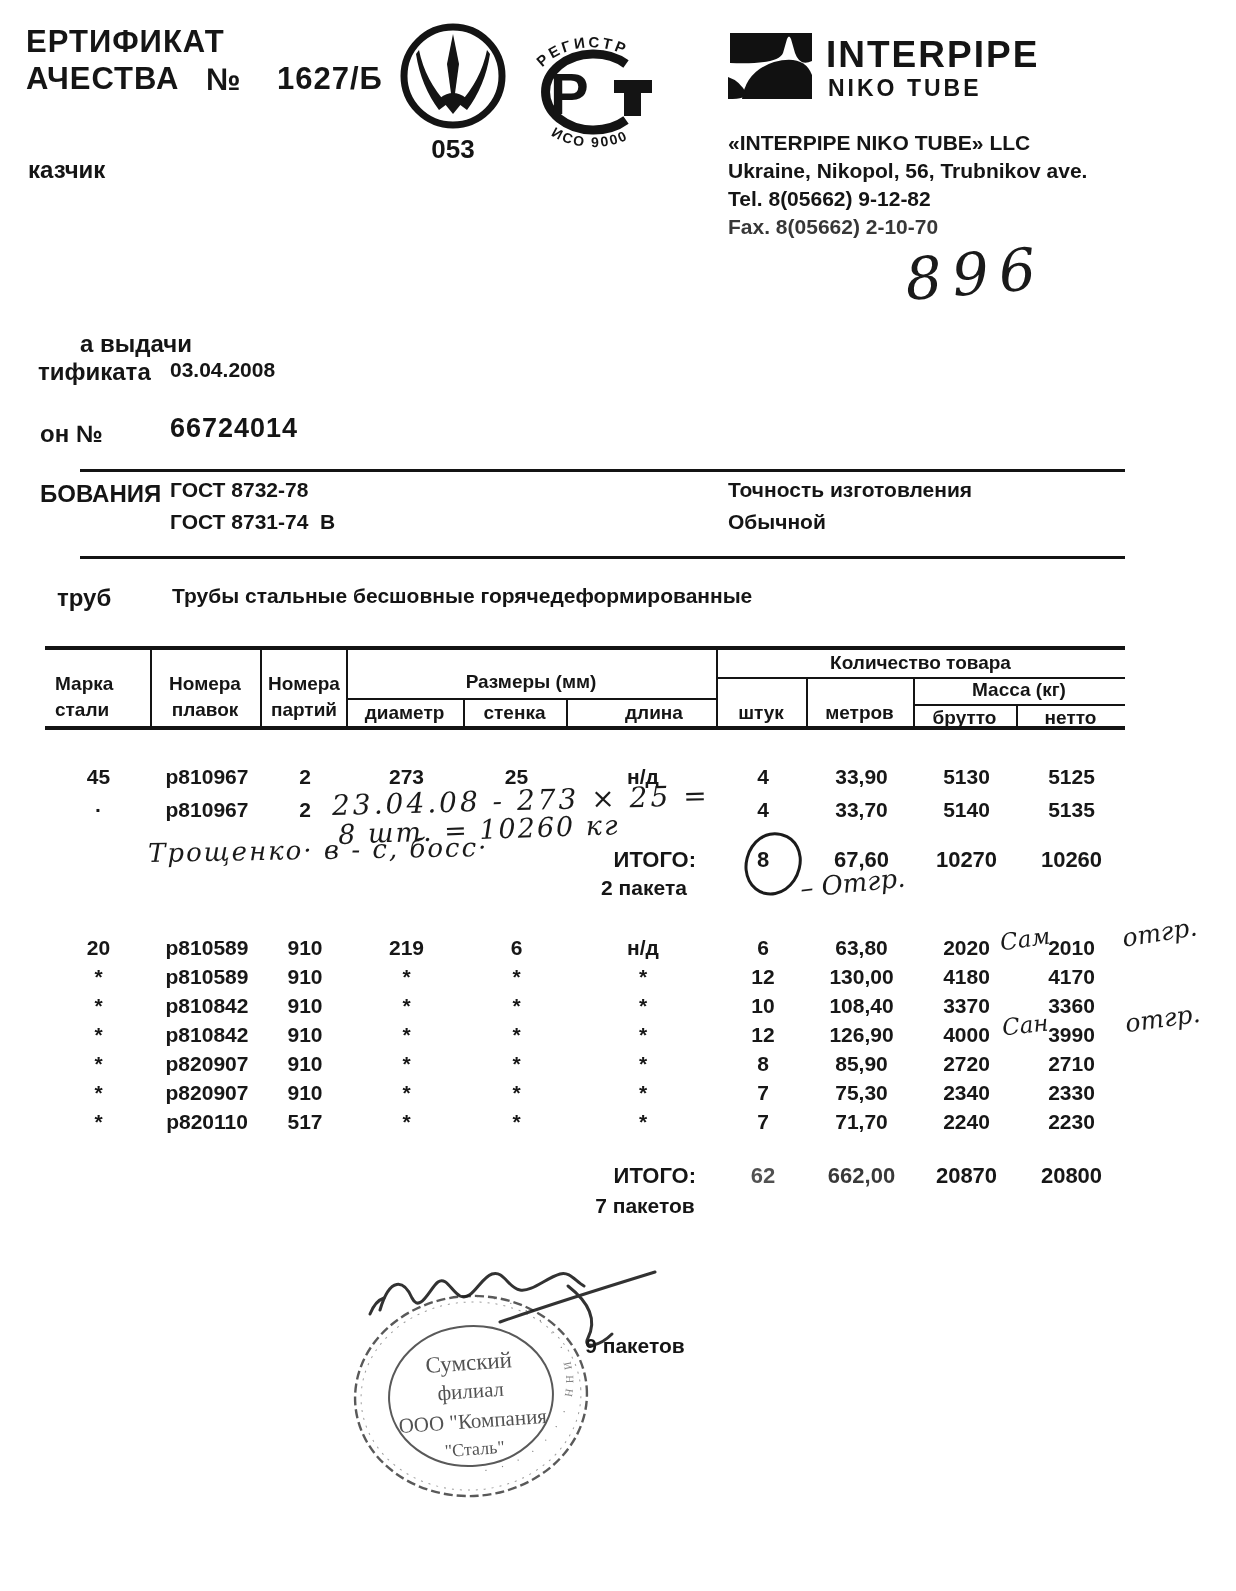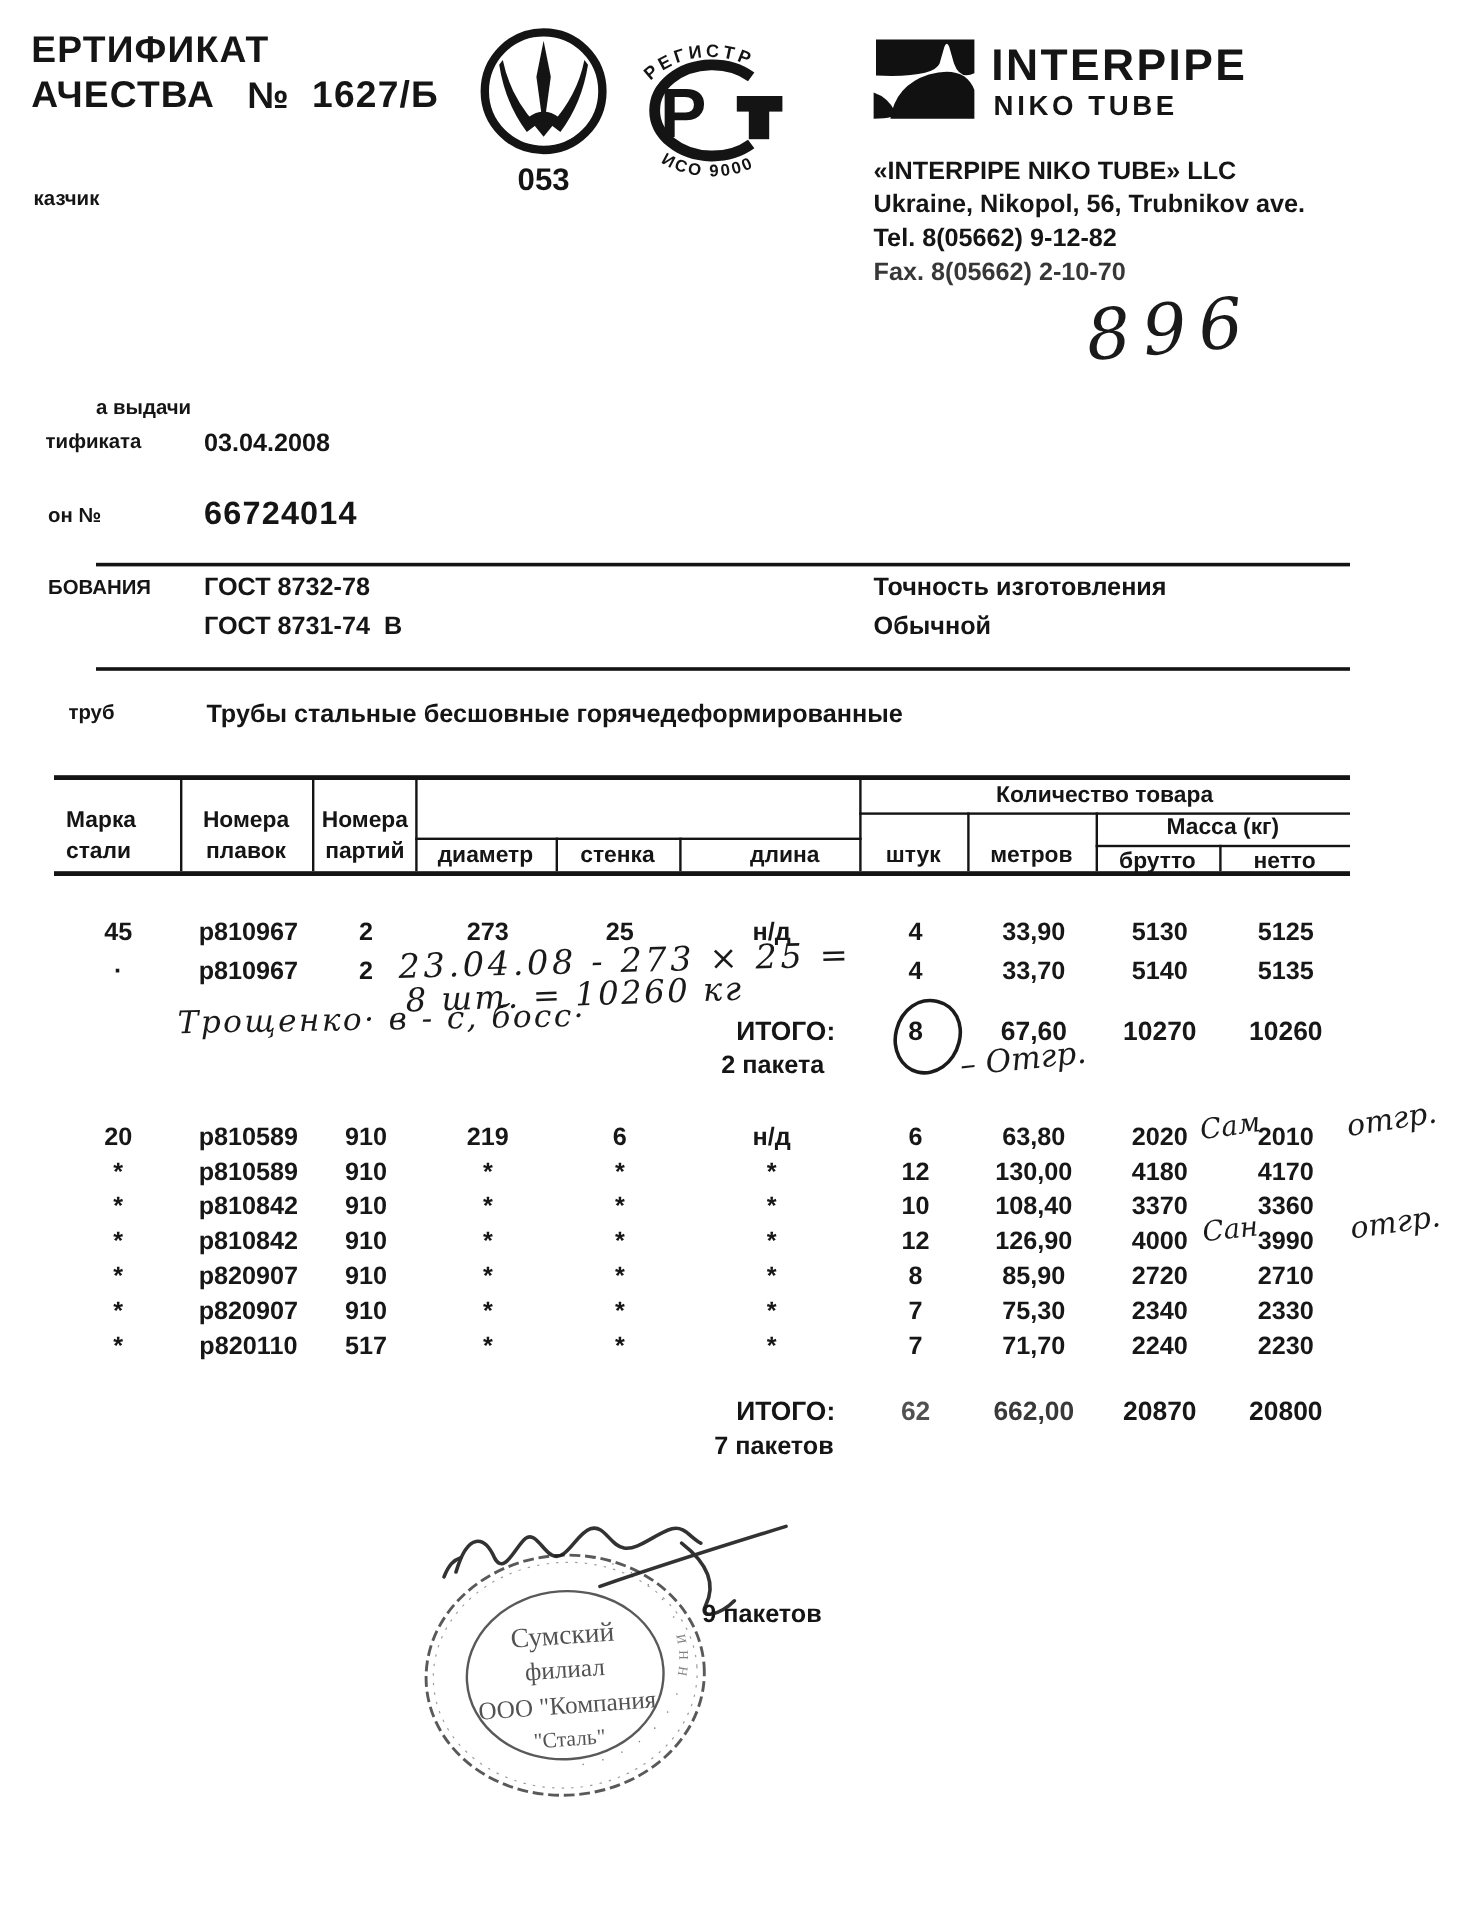--- a/index.html
+++ b/index.html
@@ -1,20 +1,20 @@
 <!DOCTYPE html>
 <html><head>
 <meta charset="utf-8">
 <style>
   html,body{margin:0;padding:0;background:#e8e8e8;}
   .page{position:relative;width:1236px;height:1591px;background:#ffffff;overflow:hidden;
         font-family:"Liberation Sans",sans-serif;color:#151515;margin:0 auto;}
   .abs{position:absolute;}
   .title{font-size:31px;font-weight:700;letter-spacing:1px;}
-  .lbl{font-size:17px;font-weight:700;}
+  .lbl{font-size:24px;font-weight:700;}
   .val{font-size:21px;font-weight:700;}
   .big{font-size:27px;font-weight:700;letter-spacing:1px;}
   .hr{height:3px;background:#141414;}
   
   .thead{left:45px;top:646px;width:1080px;height:84px;border-top:4px solid #141414;
          border-bottom:4px solid #141414;box-sizing:border-box;}
   .v{position:absolute;width:2px;background:#141414;}
   .h{position:absolute;height:2px;background:#141414;}
   .hc{position:absolute;font-size:19px;font-weight:700;text-align:center;line-height:24px;}
   
@@ -41,21 +41,21 @@
   .stamp text{font-family:"Liberation Serif",serif;}
 </style>
 </head>
 <body>
 
 <div class="page">
 
   <div class="abs title" style="left:26px;top:24px;">ЕРТИФИКАТ</div>
   <div class="abs title" style="left:26px;top:61px;">АЧЕСТВА</div>
   <div class="abs title" style="left:206px;top:62px;">№</div>
-  <div class="abs title" style="left:260px;top:61px;">1627/Б</div>
+  <div class="abs title" style="left:277px;top:61px;">1627/Б</div>
   <div class="abs lbl" style="left:28px;top:156px;">казчик</div>
 
   <svg style="left:392px;top:18px;" width="122" height="145" viewBox="0 0 122 145">
     <circle cx="61" cy="58" r="49" fill="none" stroke="#141414" stroke-width="7"></circle>
     <path d="M61,16 L67,46 L61,90 L55,46 Z" fill="#141414"></path>
     <path d="M27,32 Q33,62 55,86 L47,92 Q29,68 24,36 Z" fill="#141414"></path>
     <path d="M95,32 Q89,62 67,86 L75,92 Q93,68 98,36 Z" fill="#141414"></path>
     <path d="M48,80 Q61,70 74,80 L61,96 Z" fill="#141414"></path>
     <text x="61" y="140" text-anchor="middle" font-size="26" font-weight="700" fill="#141414">053</text>
   </svg>
@@ -124,20 +124,21 @@
     <span class="h" style="left:671px;top:27px;width:409px;"></span>
     <span class="h" style="left:301px;top:48px;width:372px;"></span>
     <span class="h" style="left:868px;top:54px;width:212px;"></span>
 
     <span class="hc" style="left:10px;top:22px;">Марка</span>
     <span class="hc" style="left:10px;top:48px;">стали</span>
     <span class="hc" style="left:105px;width:110px;top:22px;">Номера</span>
     <span class="hc" style="left:105px;width:110px;top:48px;">плавок</span>
     <span class="hc" style="left:215px;width:88px;top:22px;">Номера</span>
     <span class="hc" style="left:215px;width:88px;top:48px;">партий</span>
+    <span class="hc" style="left:301px;width:370px;top:20px;">Размеры (мм)</span>
     <span class="hc" style="left:301px;width:117px;top:51px;">диаметр</span>
     <span class="hc" style="left:418px;width:103px;top:51px;">стенка</span>
     <span class="hc" style="left:521px;width:176px;top:51px;">длина</span>
     <span class="hc" style="left:671px;width:409px;top:1px;">Количество товара</span>
     <span class="hc" style="left:671px;width:90px;top:51px;">штук</span>
     <span class="hc" style="left:761px;width:107px;top:51px;">метров</span>
     <span class="hc" style="left:868px;width:212px;top:28px;">Масса (кг)</span>
     <span class="hc" style="left:868px;width:103px;top:56px;">брутто</span>
     <span class="hc" style="left:971px;width:109px;top:56px;">нетто</span>
   </div>

